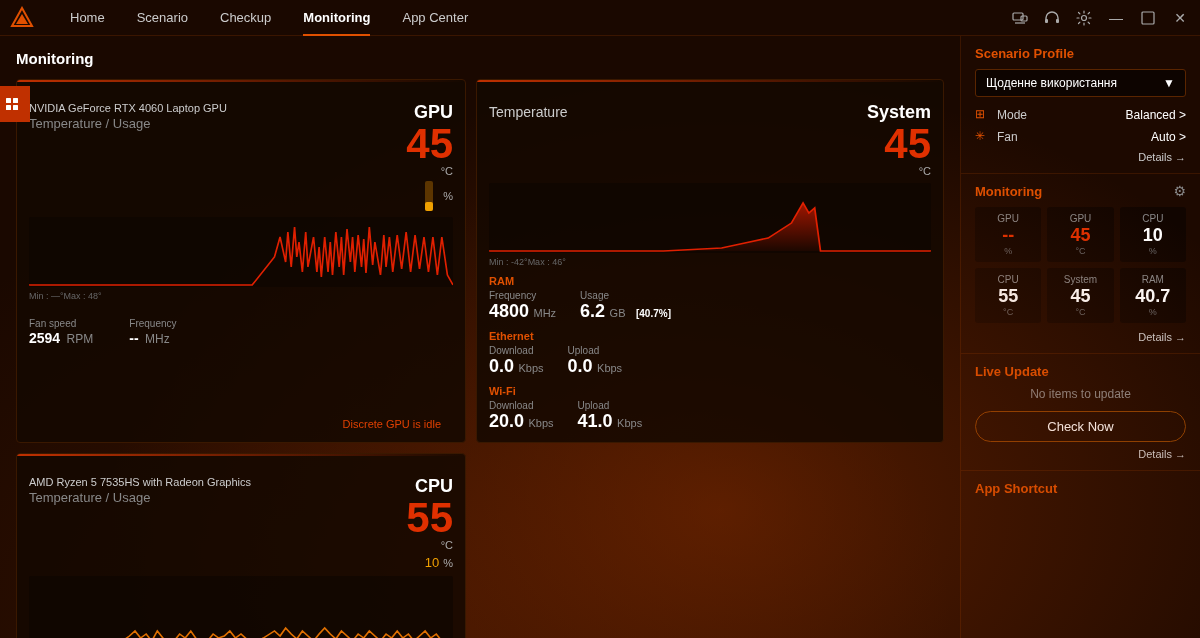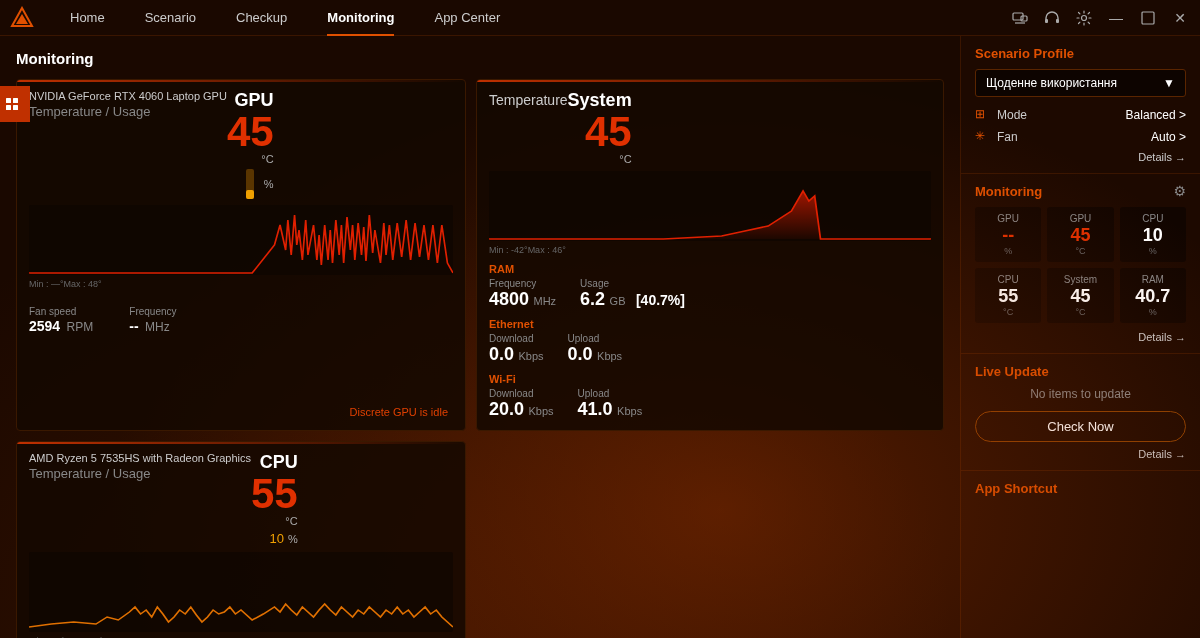--- a/index.html
+++ b/index.html
@@ -35,21 +35,21 @@
       z-index: 10;
       border-bottom: 1px solid #3a1500;
     }
     .titlebar-logo {
       width: 24px; height: 24px;
       margin-right: 20px;
       flex-shrink: 0;
     }
     .nav-items {
       display: flex;
-      gap: 8px;
+      gap: 0;
       flex: 1;
     }
     .nav-item {
       padding: 0 16px;
       height: 36px;
       display: flex;
       align-items: center;
       font-size: 13px;
       color: #ccc;
       cursor: pointer;
@@ -137,22 +137,23 @@
       flex: 1;
       min-height: 200px;
     }
     .cpu-card {
       width: 450px;
       min-height: 210px;
     }
 
     .card-header {
       display: flex;
-      justify-content: flex-start;
+      justify-content: space-between;
       align-items: flex-start;
+      margin-top: 12px;
     }
     .card-device-name {
       font-size: 11px;
       color: #ccc;
       font-weight: 500;
     }
     .card-device-sub {
       font-size: 13px;
       color: #888;
       margin-top: 2px;
@@ -219,21 +220,21 @@
       color: #fff;
       font-weight: 600;
     }
     .footer-item .unit {
       font-size: 12px;
       color: #888;
       margin-left: 2px;
     }
     .idle-note {
       position: absolute;
-      right: 17px;
+      right: 24px;
       bottom: 12px;
       font-size: 11px;
       color: #e04000;
     }
 
     
     .sys-title {
       font-size: 18px;
       font-weight: 700;
       color: #fff;
@@ -609,21 +610,21 @@
             <div class="sys-section-row">
               <div class="sys-val-block">
                 <label>Frequency</label>
                 <span class="big">4800</span>
                 <span class="unit">MHz</span>
               </div>
               <div class="sys-val-block">
                 <label>Usage</label>
                 <span class="big">6.2</span>
                 <span class="unit">GB</span>
-                <span class="big" style="font-size:14px;margin-left:6px;">[40.7%]</span>
+                <span class="big" style="font-size:10px;margin-left:6px;">[40.7%]</span>
               </div>
             </div>
 
             <div class="sys-section-title">Ethernet</div>
             <div class="sys-section-row">
               <div class="sys-val-block">
                 <label>Download</label>
                 <span class="big">0.0</span>
                 <span class="unit">Kbps</span>
               </div>

